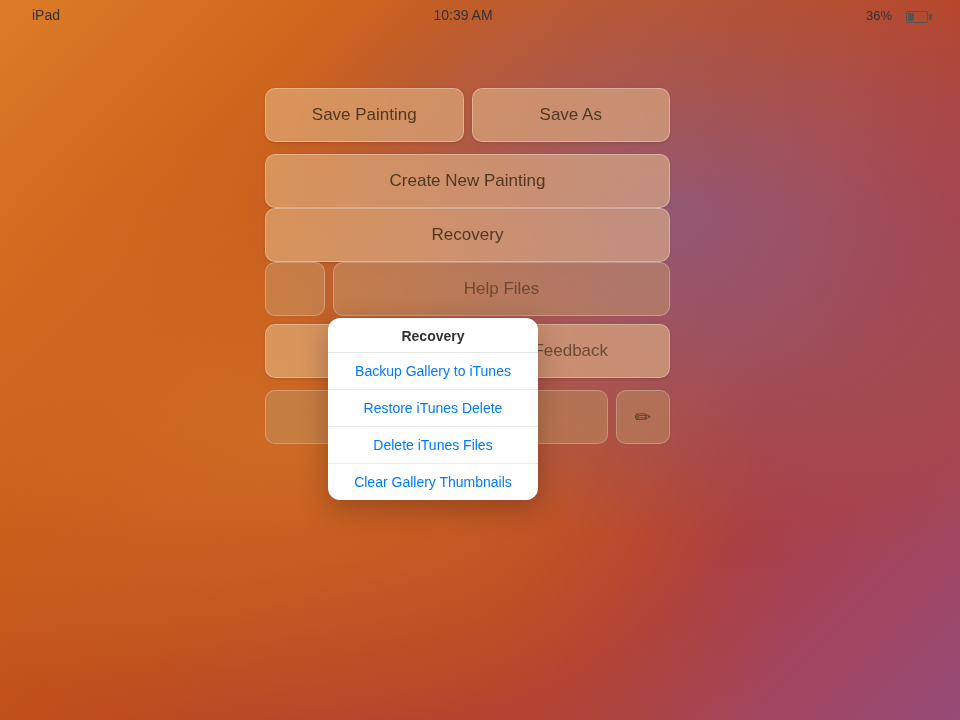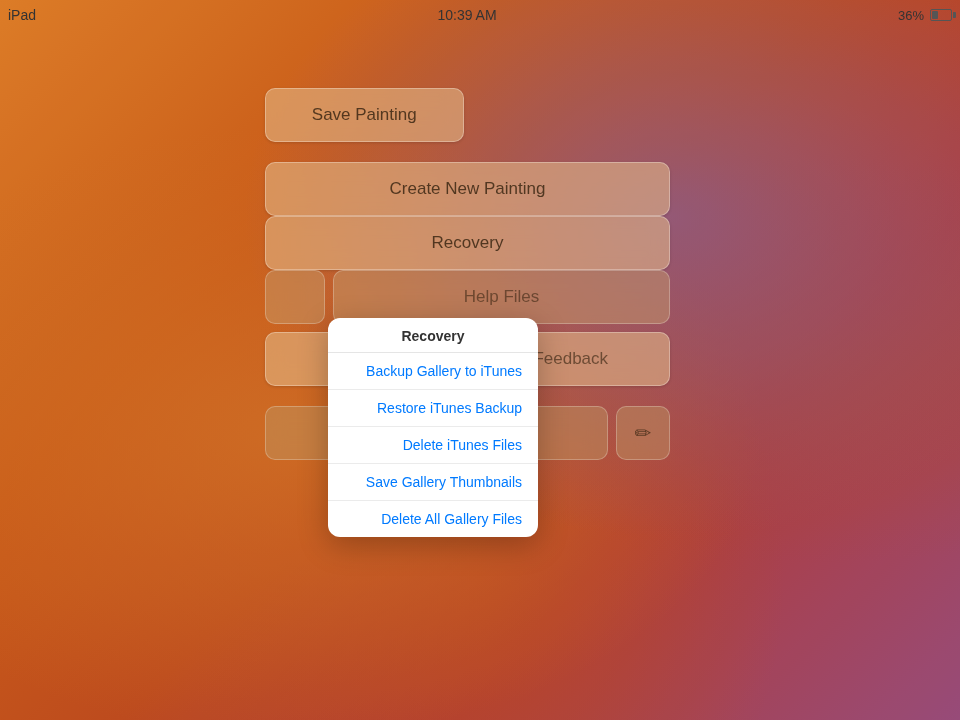--- a/index.html
+++ b/index.html
@@ -28,40 +28,40 @@
     
     .status-bar {
       position: absolute;
       top: 0;
       left: 0;
       right: 0;
       height: 30px;
       display: flex;
       align-items: center;
       justify-content: space-between;
-      padding: 0 8px;
+      padding: 0 32px;
       z-index: 100;
     }
 
     .status-left {
       font-size: 14px;
       font-weight: 500;
       color: #333;
     }
 
     .status-center {
       font-size: 14px;
       font-weight: 500;
       color: #333;
     }
 
     .status-right {
       display: flex;
-      align-items: center;
-      gap: 6px;
+      align-items: flex-end;
+      gap: 14px;
       font-size: 13px;
       color: #333;
     }
 
     .battery-icon {
       display: inline-flex;
       align-items: center;
     }
 
     .battery-body {
@@ -125,21 +125,21 @@
 
     
     .btn-row {
       display: flex;
       gap: 8px;
       margin-bottom: 8px;
     }
 
     .btn-row .menu-btn {
       width: calc(50% - 4px);
-      margin-bottom: 12px;
+      margin-bottom: 4px;
     }
 
     
     .recovery-dropdown {
       position: absolute;
       top: 230px;
       left: 60px;
       width: 210px;
       background: white;
       border-radius: 12px;
@@ -164,26 +164,26 @@
     .dropdown-header {
       padding: 10px 16px 8px;
       font-size: 14px;
       font-weight: 700;
       color: #333;
       text-align: center;
       border-bottom: 1px solid rgba(0,0,0,0.1);
     }
 
     .dropdown-item {
-      padding: 10px 16px;
+      padding: 10px 24px;
       font-size: 14px;
       color: #007AFF;
       cursor: pointer;
       border-bottom: 1px solid rgba(0,0,0,0.08);
-      text-align: right;
+      text-align: center;
       background: none;
       border-left: none;
       border-right: none;
       border-top: none;
       width: 100%;
       display: block;
     }
 
     .dropdown-item:last-child {
       border-bottom: none;
@@ -271,20 +271,21 @@
         <div class="battery-fill"></div>
       </div>
     </div>
   </div>
 </div>
 
 <div class="menu-container">
 
   <div class="btn-row">
     <button class="menu-btn">Save Painting</button>
+    <button class="menu-btn">Save As</button>
   </div>
 
   <button class="menu-btn">Create New Painting</button>
 
 
   <button class="menu-btn" style="position: relative;">Recovery</button>
 
   <div class="partial-row">
     <div class="partial-btn" style="width: 60px;"></div>
     <div class="partial-btn" style="flex:1;">
@@ -302,17 +303,16 @@
     <button class="pencil-btn">
       <span>✏</span>
     </button>
   </div>
 
 </div>
 
 <div class="recovery-dropdown" style="top: 318px; left: 328px;">
   <div class="dropdown-header">Recovery</div>
   <button class="dropdown-item">Backup Gallery to iTunes</button>
-  <button class="dropdown-item">Restore iTunes Backup</button>
+  <button class="dropdown-item">Restore iTunes Delete</button>
   <button class="dropdown-item">Delete iTunes Files</button>
-  <button class="dropdown-item">Save Gallery Thumbnails</button>
-  <button class="dropdown-item">Delete All Gallery Files</button>
+  <button class="dropdown-item">Clear Gallery Thumbnails</button>
 </div>
 
 </body></html>

